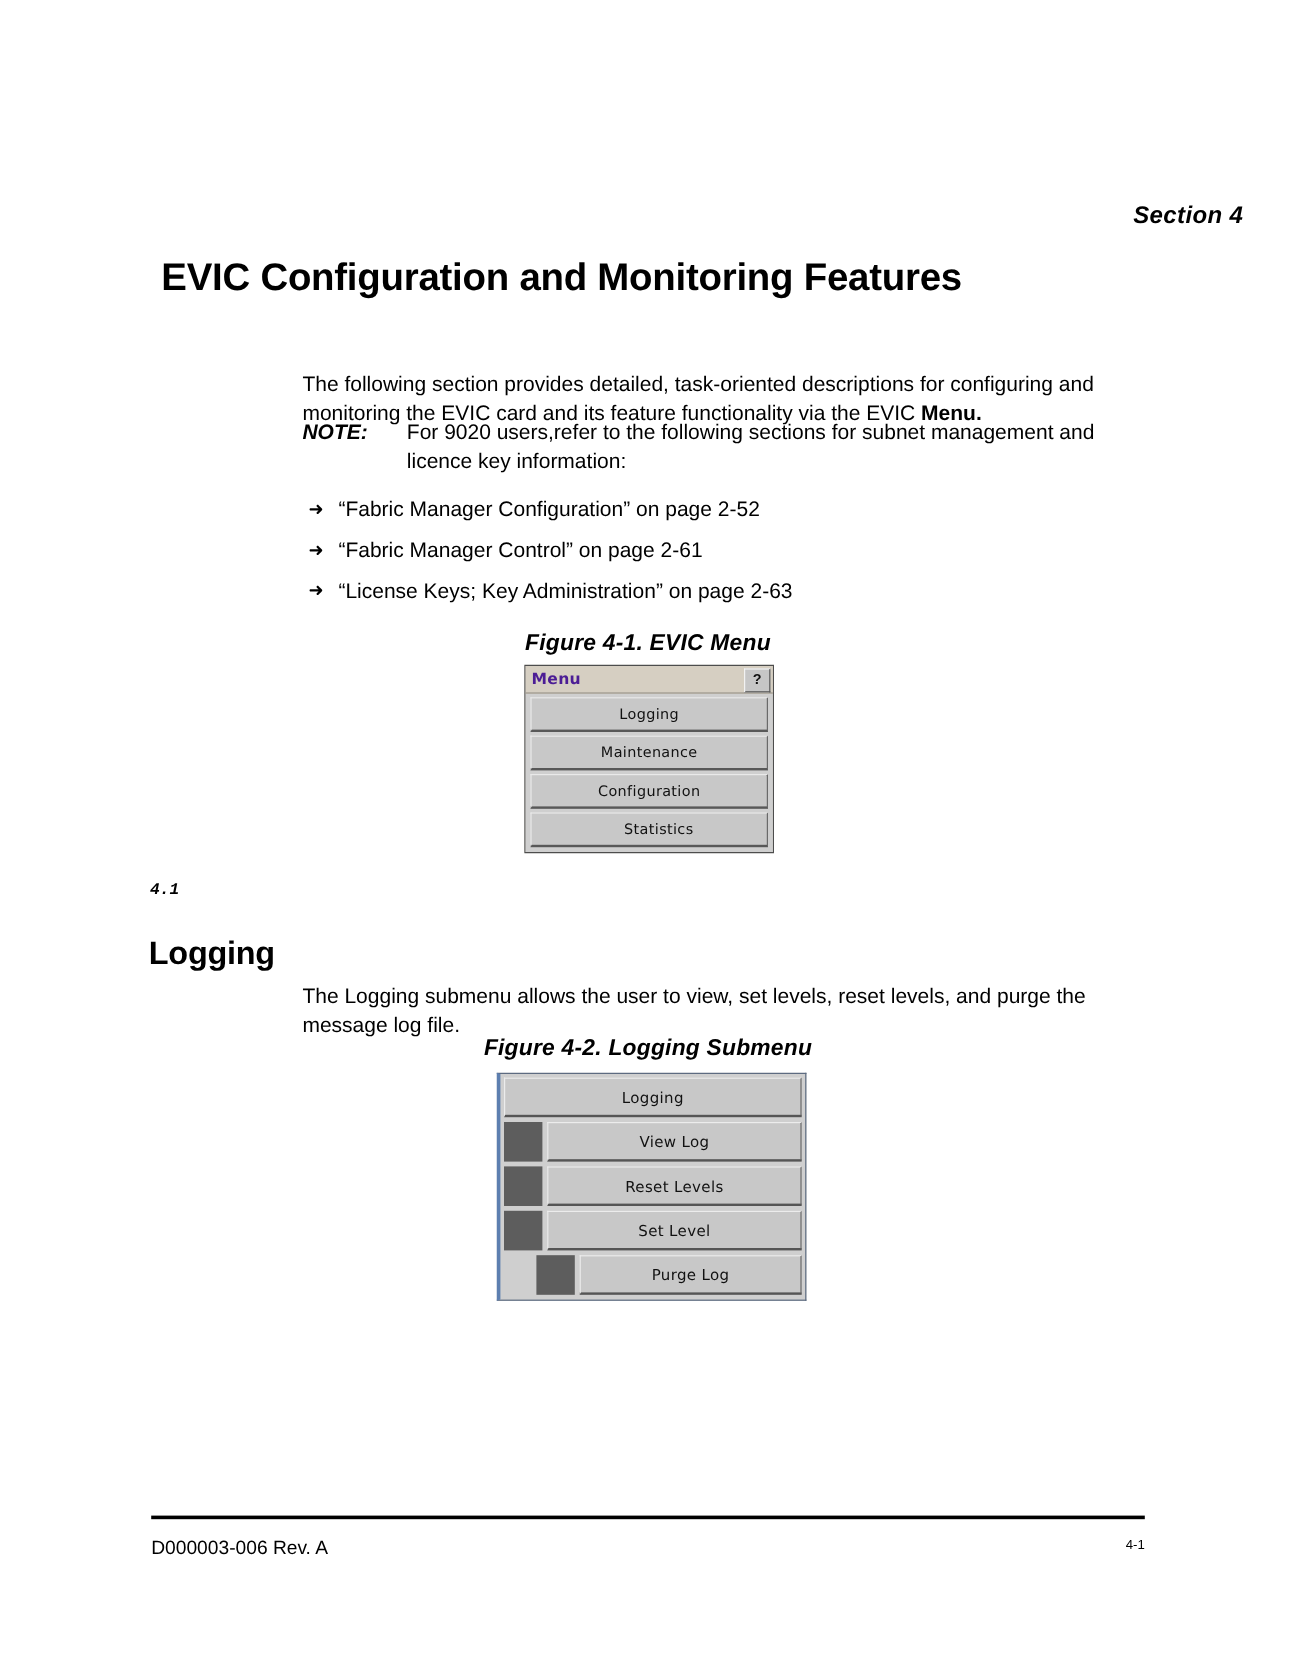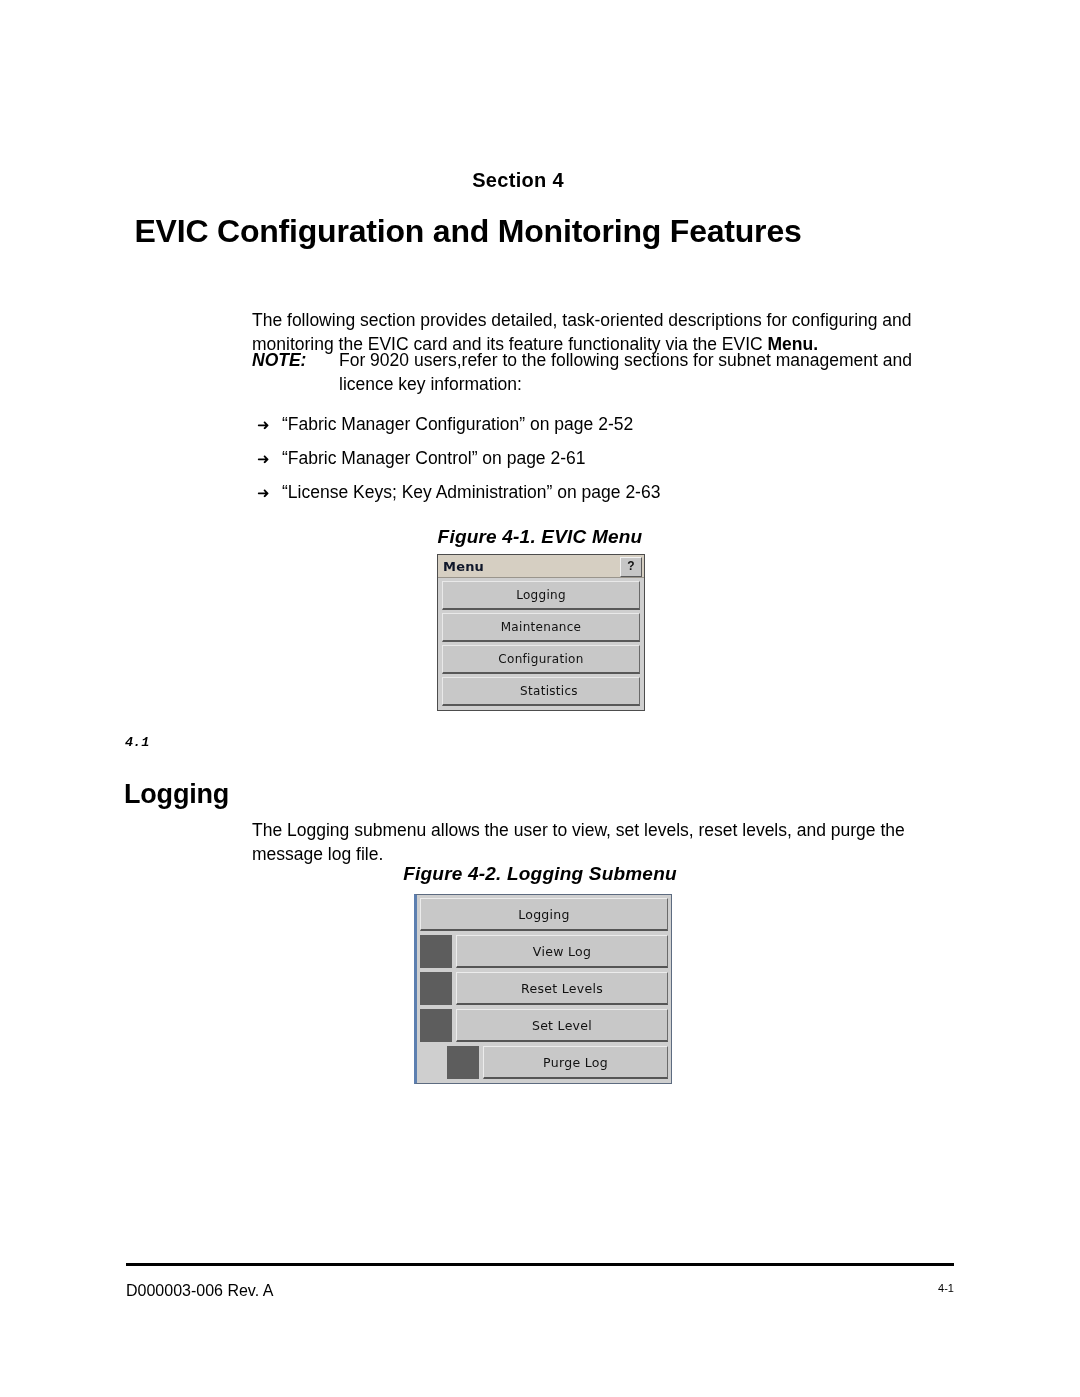--- a/index.html
+++ b/index.html
@@ -20,23 +20,24 @@
     position: absolute;
     inset: 0;
   }
 
   
   .section-label {
     position: absolute;
     top: 169px;
     left: 0;
     width: 1036px;
-    text-align: center;
+    text-align: right;
     font-size: 20px;
     font-weight: bold;
+    font-style: italic;
     letter-spacing: 0.3px;
   }
 
   .doc-title {
     position: absolute;
     top: 192px;
     left: 0;
     width: 936px;
     text-align: center;
     font-size: 32px;
@@ -127,21 +128,21 @@
     position: relative;
     height: 22px;
     background: #d6cfc2;
     border-bottom: 1px solid #9a958c;
     display: flex;
     align-items: center;
   }
   .evic-title-text {
     font-size: 13px;
     font-weight: bold;
-    color: #0f172a;
+    color: #4c1d95;
     margin-left: 5px;
     letter-spacing: 0.2px;
     font-family: "DejaVu Sans", sans-serif;
   }
   .evic-help-btn {
     position: absolute;
     right: 2px;
     top: 2px;
     width: 20px;
     height: 18px;

